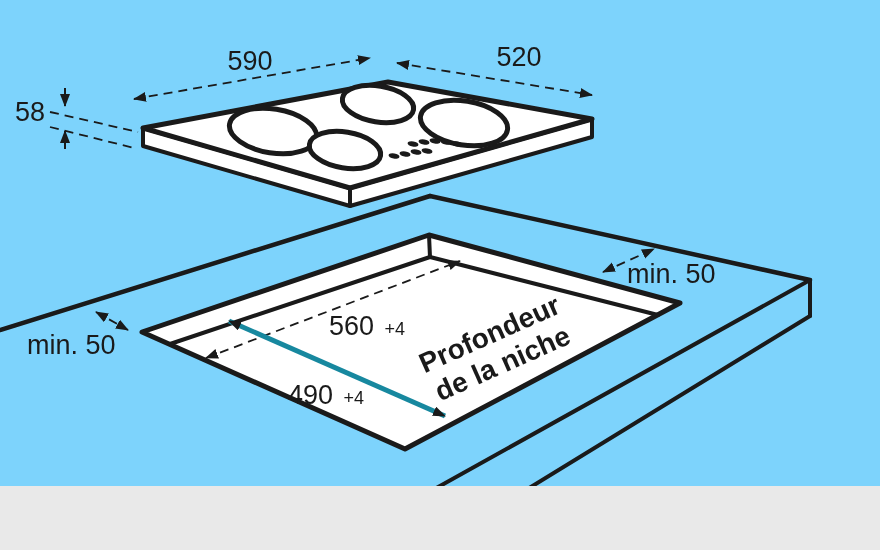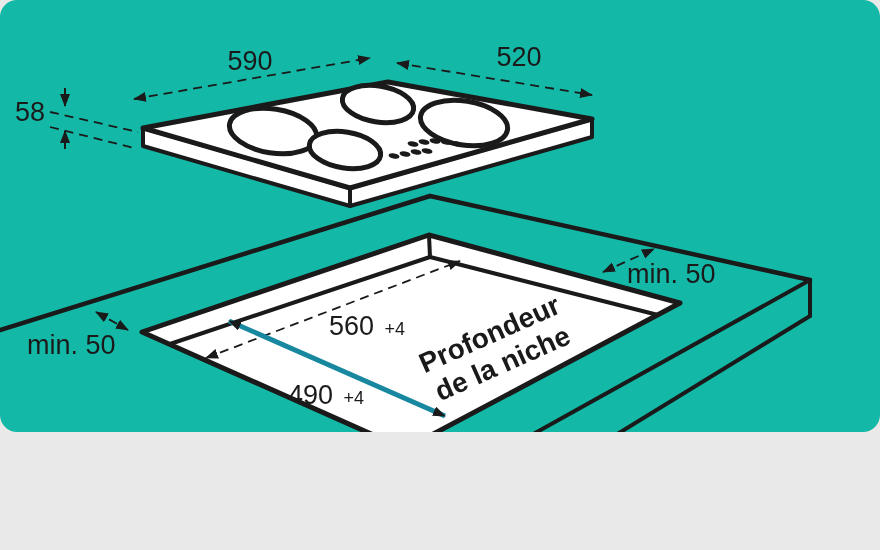--- a/index.html
+++ b/index.html
@@ -1,24 +1,23 @@
 <!DOCTYPE html>
 <html><head>
 <meta charset="utf-8">
 <style>
   html, body { margin: 0; padding: 0; }
   body { background: #e9e9e9; }
   .stage {
     position: relative;
     width: 880px;
-    height: 432px;
-    background: #14b8a6;
+    height: 486px;
+    background: #7dd3fc;
     overflow: hidden;
     font-family: "Liberation Sans", sans-serif;
-    border-radius: 17px;
   }
   svg { position: absolute; inset: 0; display: block; }
   text {
     font-family: "Liberation Sans", "DejaVu Sans", sans-serif;
     fill: #1a1a1a;
   }
   .dim-label { font-size: 27px; }
   .dim-label-small { font-size: 18px; }
   .caption { font-size: 28px; font-weight: 700; }
   .outline { stroke: #1a1a1a; stroke-linejoin: round; stroke-linecap: round; }

